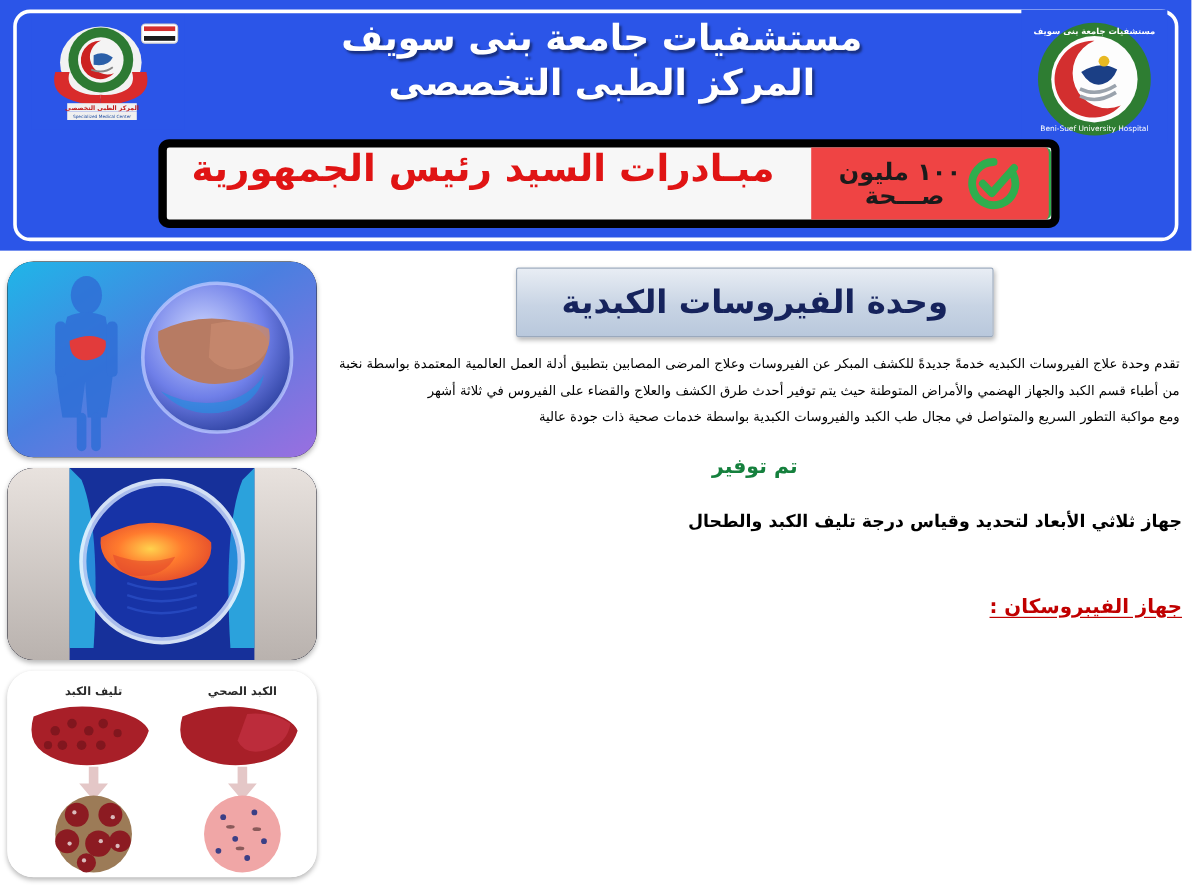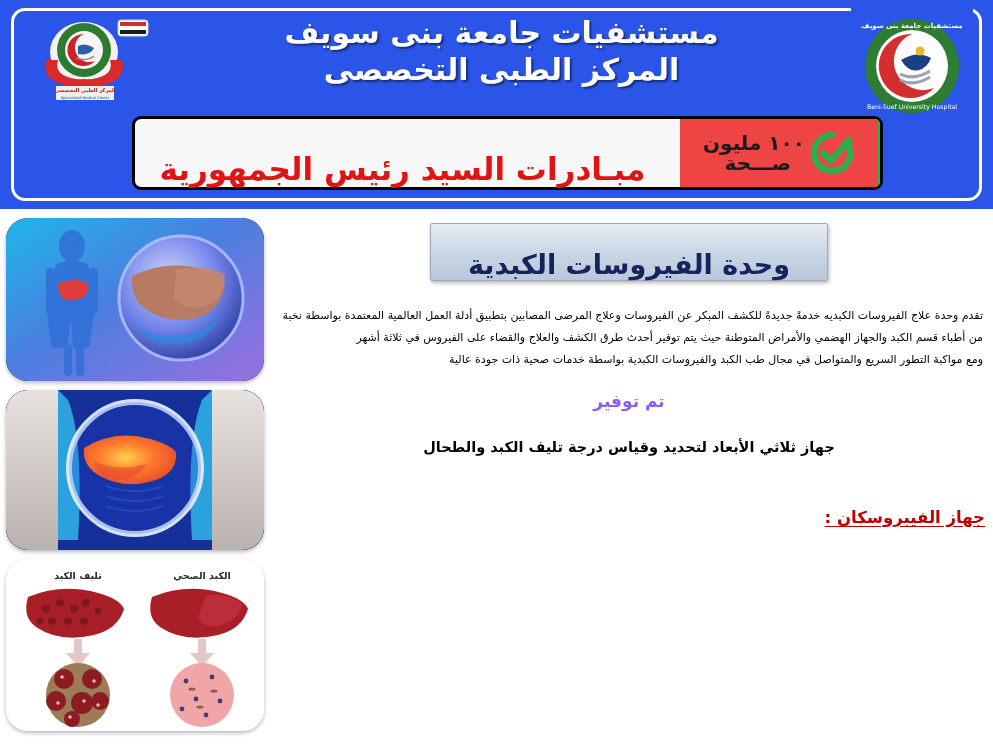--- a/index.html
+++ b/index.html
@@ -62,26 +62,26 @@
   }
 
   
   .initiative-strip {
     position: absolute;
     left: 132px;
     right: 110px;
     top: 116px;
     height: 74px;
     background: #f7f7f7;
-    border: 3px solid #000000;
+    border: 7px solid #000000;
     border-radius: 9px;
     box-sizing: border-box;
     display: flex;
     flex-direction: row-reverse;
-    align-items: flex-end;
+    align-items: flex-start;
   }
   .initiative-text {
     flex: 1;
     text-align: center;
     color: #E01414;
     font-weight: bold;
     font-size: 31px;
     letter-spacing: 0.5px;
     padding-inline-start: 10px;
     white-space: nowrap;
@@ -144,29 +144,29 @@
   
   .text-col {
     position: absolute;
     right: 8px; top: 6px;
     width: 712px;
     direction: rtl;
     text-align: right;
   }
 
   .title-box {
-    margin: 8px auto 24px auto;
+    margin: 8px auto 12px auto;
     width: 396px;
     height: 56px;
     background: linear-gradient(180deg, #e8edf4 0%, #c8d4e4 55%, #b9c8dc 100%);
     border: 1px solid #9aa9bd;
     border-radius: 2px;
     box-shadow: 1px 2px 4px rgba(0,0,0,0.30);
     display: flex;
-    align-items: flex-end;
+    align-items: center;
     justify-content: center;
   }
   .title-box-text {
     color: #16235C;
     font-weight: bold;
     font-size: 27px;
     letter-spacing: 0.5px;
     white-space: nowrap;
   }
 
@@ -177,21 +177,21 @@
     line-height: 21.5px;
     text-align: right;
     margin: 0 0 0 0;
     padding: 0 2px;
   }
   .para-block { margin-bottom: 1px; }
 
   .highlight-blue {
     display: block;
     text-align: center;
-    color: #8b5cf6;
+    color: #15803d;
     font-weight: bold;
     font-size: 17px;
     margin: 20px 0 6px 0;
   }
 
   .device-head {
     color: #C00000;
     font-weight: bold;
     font-size: 16.5px;
     text-decoration: underline;
@@ -199,21 +199,21 @@
     display: inline-block;
     margin: 4px 0 0 0;
   }
   .device-head-row { text-align: right; }
 
   .device-desc {
     color: #000000;
     font-weight: bold;
     font-size: 14.5px;
     line-height: 21px;
-    text-align: center;
+    text-align: right;
     margin: 26px 0 0 0;
   }
   .device-desc.tight { margin-top: 6px; }
 
   .spacer-lg { height: 46px; }
 </style>
 </head>
 <body>
 
 <div class="header-banner">

